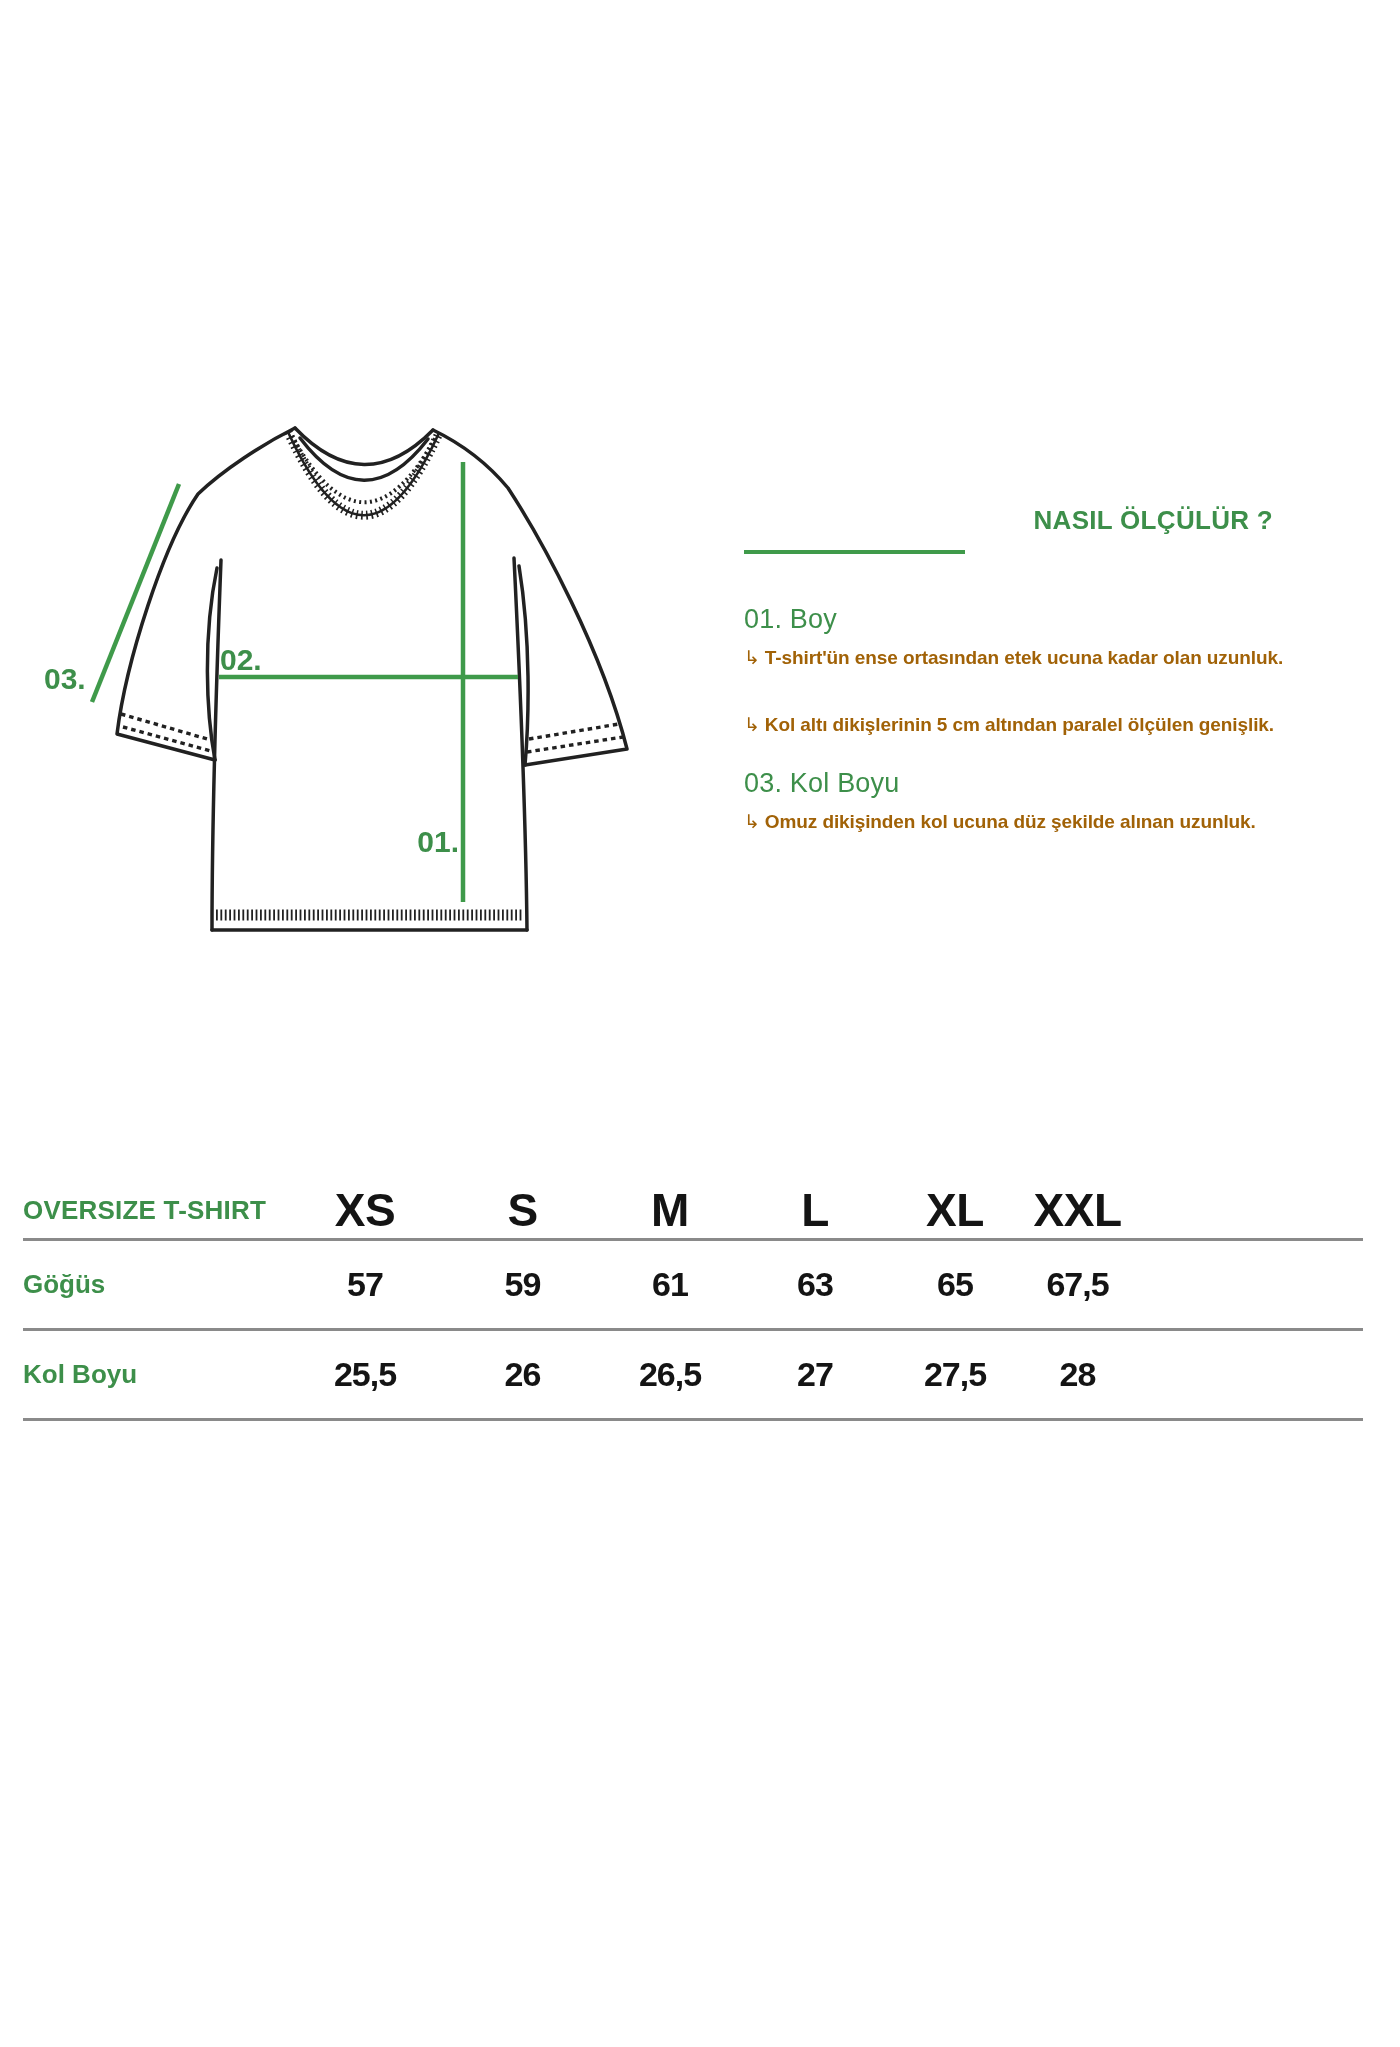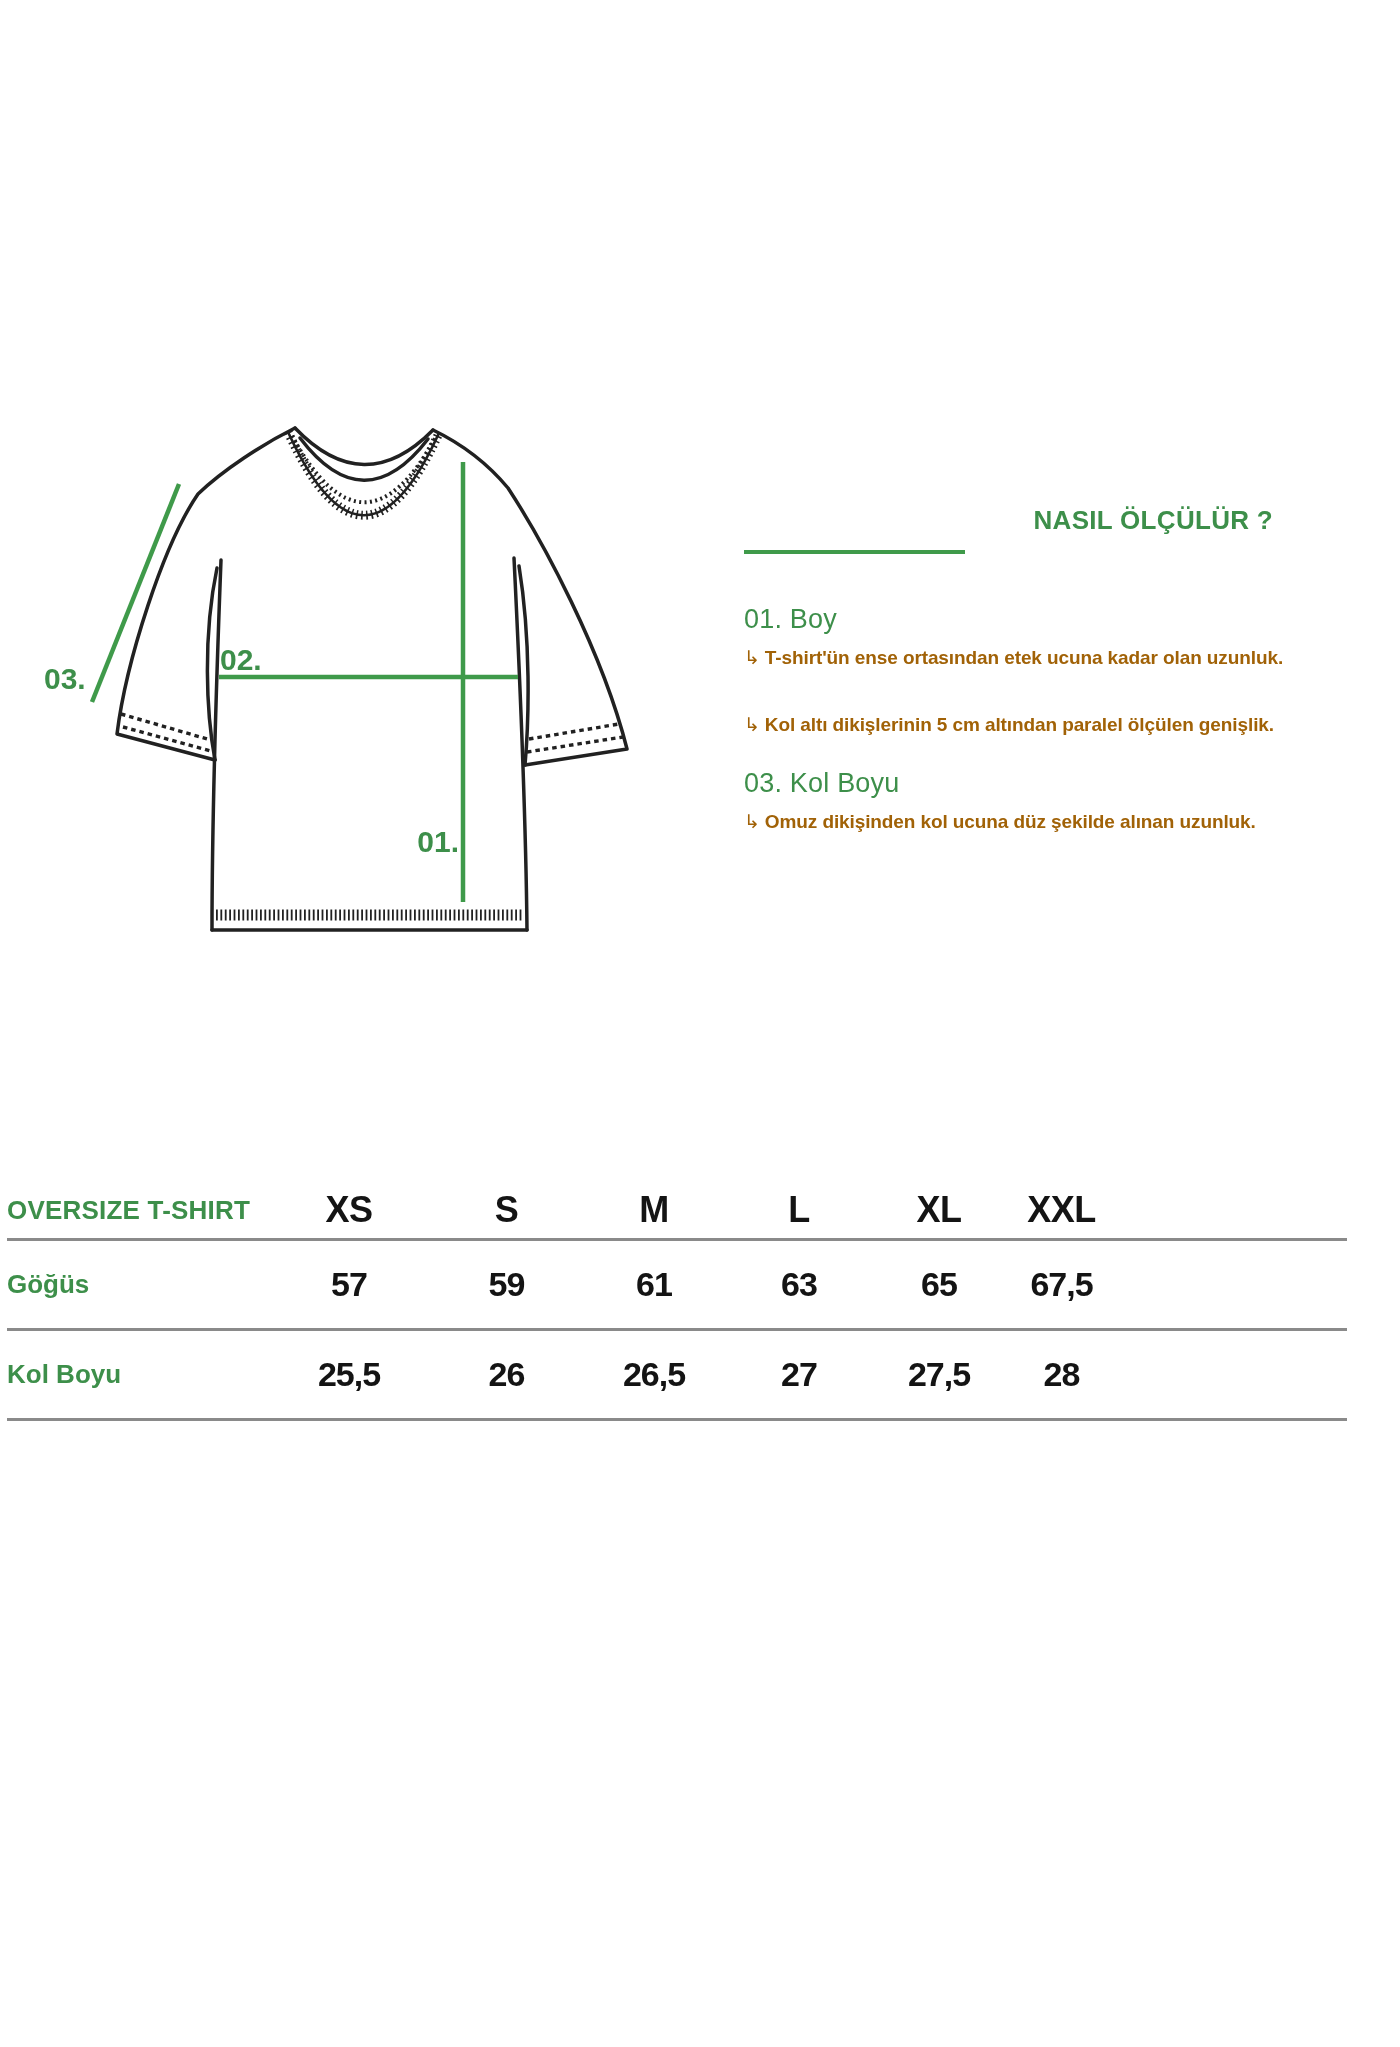--- a/index.html
+++ b/index.html
@@ -83,21 +83,21 @@
     line-height: 27px;
     font-weight: 600;
     letter-spacing: -0.1px;
     color: #a16207;
   }
   .arrow-glyph { font-family: "DejaVu Sans", sans-serif; font-weight: normal; margin-right: 5px; }
 
   
   .size-table {
     position: absolute;
-    left: 7px;
+    left: 23px;
     top: 1183px;
     width: 1340px;
     border-collapse: collapse;
     table-layout: fixed;
   }
   .size-table th, .size-table td {
     padding: 0;
     vertical-align: middle;
     border-bottom: 3px solid var(--table-line);
   }
@@ -105,21 +105,21 @@
   .size-table tbody tr { height: 90px; }
   .tbl-title {
     text-align: left;
     font-size: 26px;
     font-weight: bold;
     color: var(--green-text);
     letter-spacing: 0.2px;
   }
   .size-head {
     text-align: center;
-    font-size: 36px;
+    font-size: 46px;
     font-weight: bold;
     color: #141414;
     letter-spacing: -0.5px;
   }
   .row-label {
     text-align: left;
     font-size: 26px;
     font-weight: bold;
     color: var(--green-text);
   }

